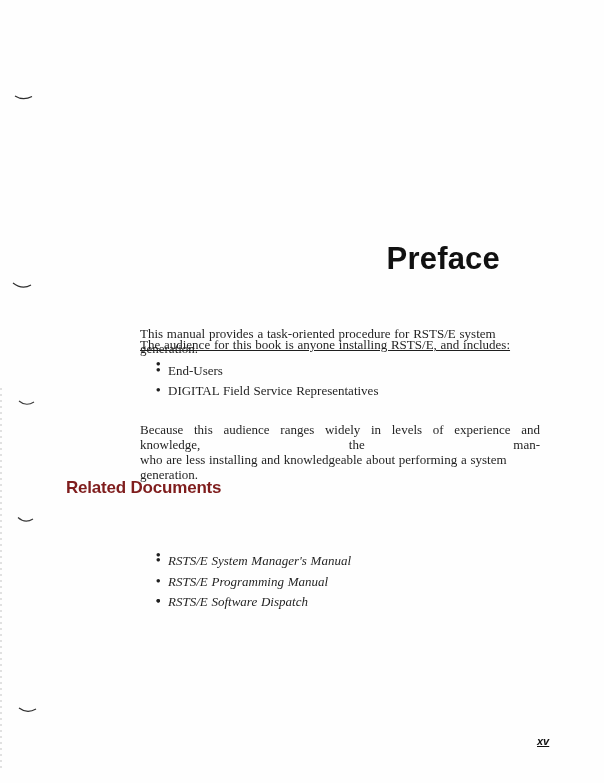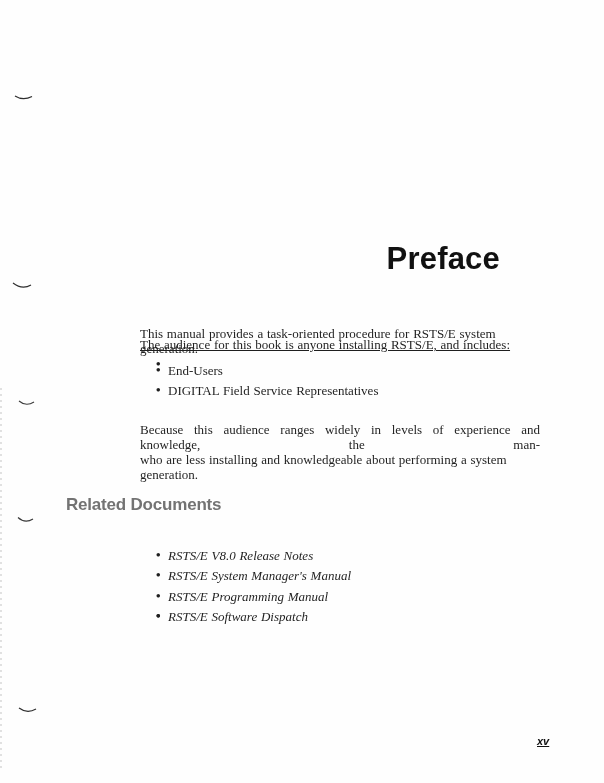--- a/index.html
+++ b/index.html
@@ -24,29 +24,29 @@
     margin: 0;
     font-family: "Liberation Sans", "DejaVu Sans", sans-serif;
     font-weight: bold;
     font-size: 31px;
     line-height: 1.1;
     letter-spacing: 0.2px;
     color: #111;
   }
   .h-related {
     position: absolute;
-    top: 496px;
+    top: 479px;
     left: 66px;
     margin: 0;
     font-family: "Liberation Sans", "DejaVu Sans", sans-serif;
     font-weight: bold;
     font-size: 17px;
     line-height: 1.1;
     letter-spacing: -0.2px;
-    color: #737373;
+    color: #7f1d1d;
   }
   
   .block {
     position: absolute;
     left: 140px;
     width: 400px;
     font-size: 13px;
     line-height: 15px;
     word-spacing: 0.5px;
   }
@@ -164,21 +164,20 @@
   </div>
 
   <h2 class="h-related">Related Documents</h2>
 
   <div class="block p4">
   </div>
 
   <div class="blist list2">
     <div class="bitem">
       <span class="bullet">•</span>
-      <span>RSTS/E V8.0 Release Notes</span>
     </div>
     <div class="bitem">
       <span class="bullet">•</span>
       <span>RSTS/E System Manager's Manual</span>
     </div>
     <div class="bitem">
       <span class="bullet">•</span>
       <span>RSTS/E Programming Manual</span>
     </div>
     <div class="bitem">

